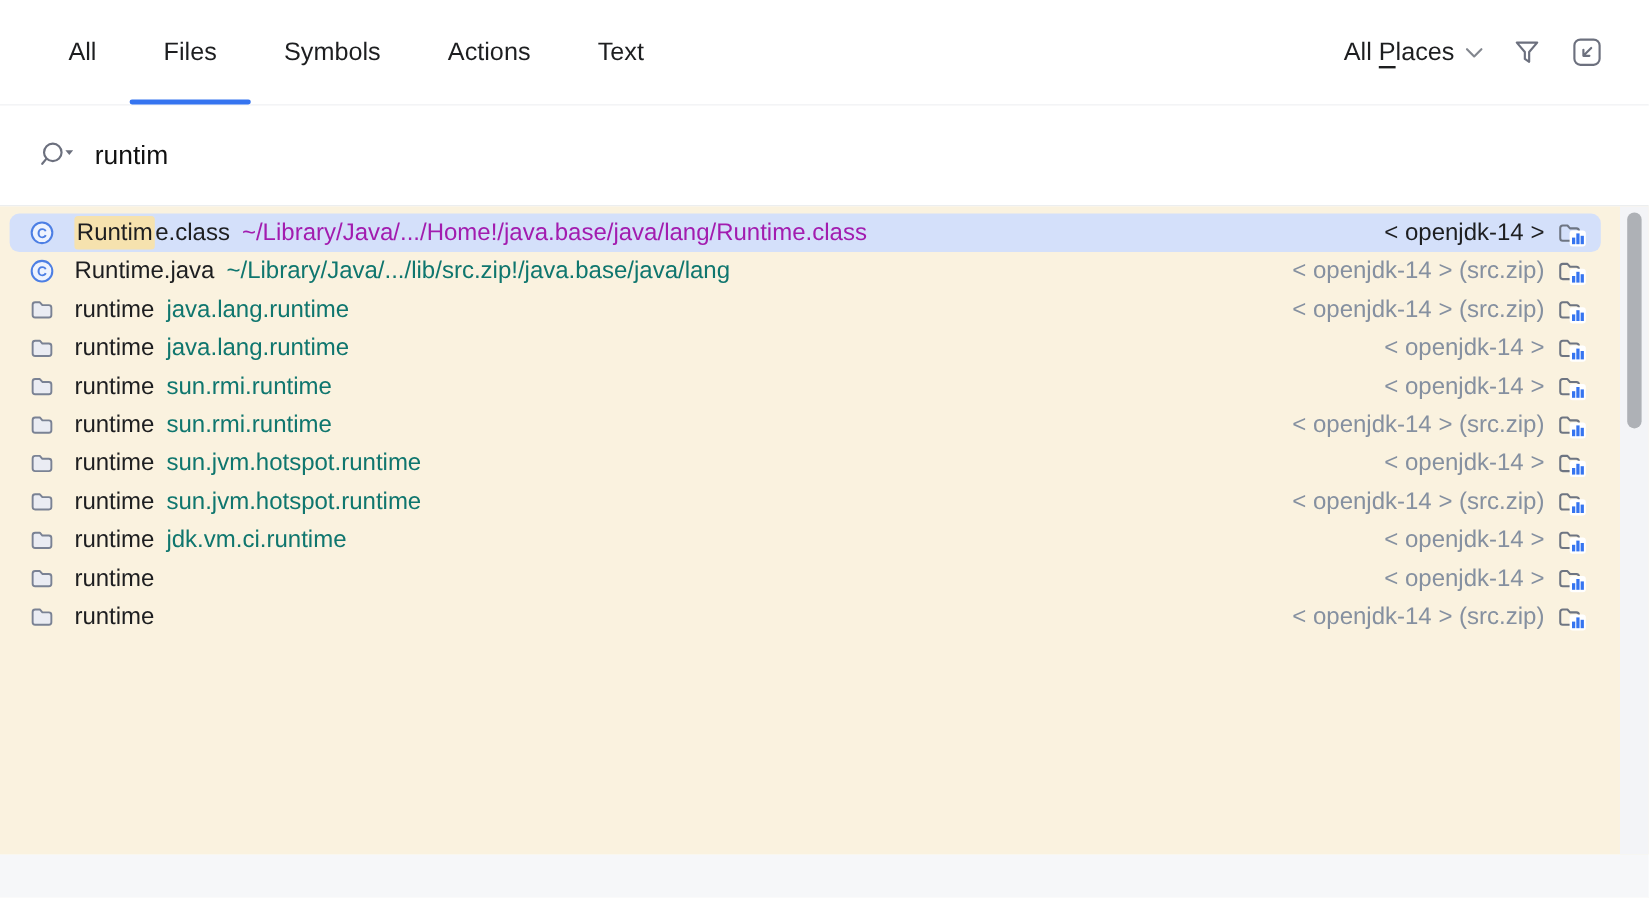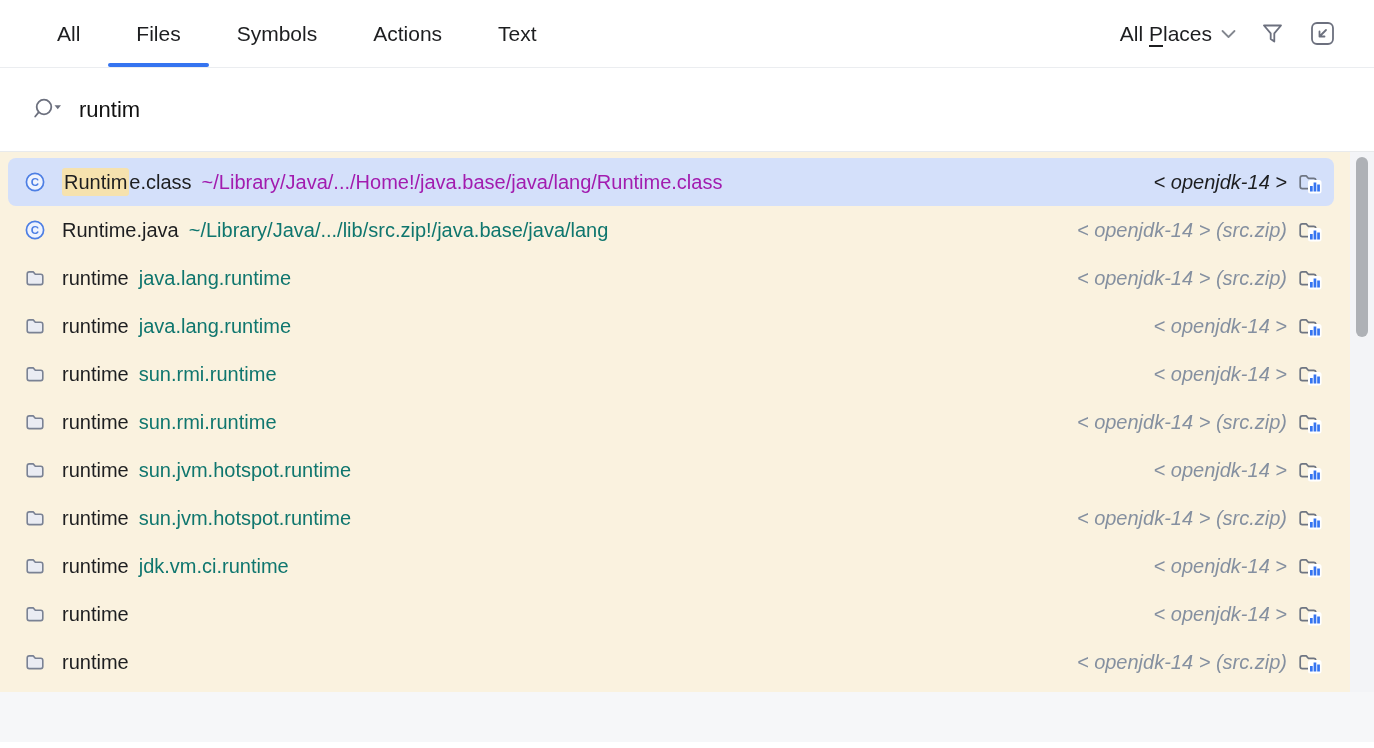--- a/index.html
+++ b/index.html
@@ -1,50 +1,50 @@
 <!DOCTYPE html>
 <html><head>
 <meta charset="utf-8">
 <style>
   * { margin:0; padding:0; box-sizing:border-box; }
   html,body { width:1374px; height:748px; overflow:hidden; background:#fff;
               font-family:"Liberation Sans", sans-serif; color:#1d1e20; }
 
   
-  .header { height:68px; display:flex; align-items:stretch; background:#fff;
+  .header { height:88px; display:flex; align-items:stretch; background:#fff;
             border-bottom:1px solid #ebedf0; padding-left:29px; padding-right:38px; }
   .tabs { display:flex; align-items:stretch; }
   .tab { position:relative; display:flex; align-items:center; padding:0 28px;
          font-size:21px; cursor:default; }
   .tab.active::after { content:""; position:absolute; left:0; right:0; bottom:0;
          height:4px; background:#3574f0; border-radius:3px; }
   .header-right { margin-left:auto; display:flex; gap:24px; }
   .scope { display:flex; align-items:center; gap:9px; font-size:21px; }
   .scope .mn { border-bottom:2px solid #1d1e20; padding-bottom:0px; }
   .icon-btn { display:flex; align-items:center; justify-content:center; }
 
   
   .searchbar { height:84px; background:#fff; border-bottom:1px solid #e8eaec;
                display:flex; align-items:center; padding-left:31px; }
   .search-query { font-size:22px; margin-left:14px; color:#111; }
 
   
   .list { position:relative; height:540px; background:#faf2df; padding:6px 24px 0 0; }
-  .row { height:48px; display:flex; align-items:center; margin:0 16px 0 8px;
+  .row { height:32px; display:flex; align-items:center; margin:0 16px 0 8px;
          padding:0 12px 0 16px; white-space:nowrap; overflow:hidden; border-radius:8px; }
   .row.selected { background:#d4e0fa; }
   .ic { width:22px; height:22px; flex:0 0 auto; }
   .ic-lib { width:25px; height:23px; flex:0 0 auto; }
   .row .ic-left { margin-right:16px; }
   .row-name { font-size:20px; color:#1d1e20; }
   .row-name mark { background:#f6e2ae; color:#1d1e20; border-radius:3px; padding:3px 2px; }
   .row-path { font-size:20px; color:#0f766e; margin-left:10px; }
   .row.selected .row-path.dark { color:#a21caf; }
   .row-right { margin-left:auto; display:flex; align-items:center; gap:10px; }
-  .row-scope { font-size:20px; color:#8590a0;font-style:italic; }
+  .row-scope { font-size:20px; color:#8590a0; }
   .row.selected .row-scope { color:#1d1e20; }
 
   
   .scroll-track { position:absolute; top:0; right:0; bottom:0; width:24px; background:#f3f4f7; }
   .scroll-thumb { position:absolute; top:5px; left:6px; width:12px; height:180px;
                   background:#aeb1b6; border-radius:6px; }
 
   
   .footer { height:50px; background:#f6f7f9; }
 </style>

